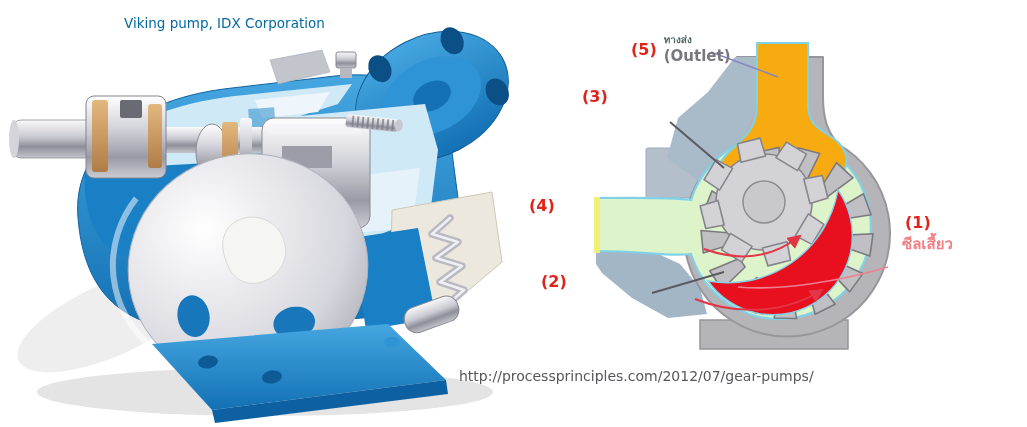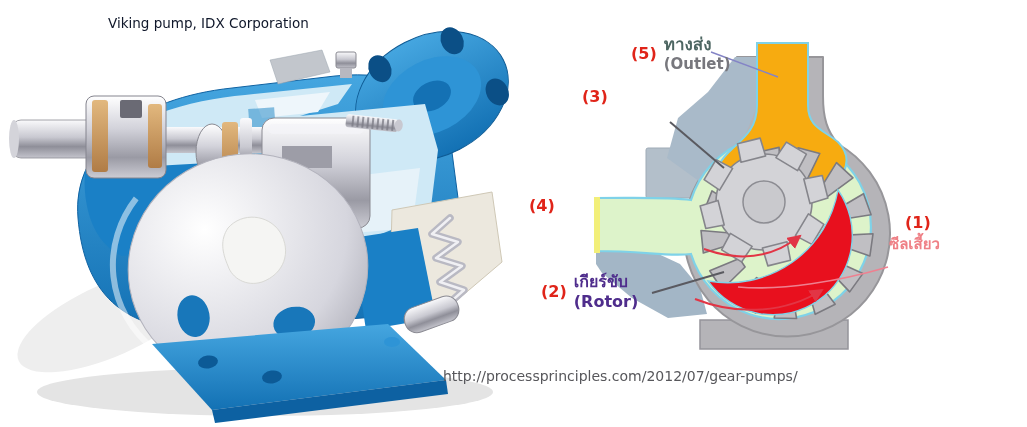--- a/index.html
+++ b/index.html
@@ -2,34 +2,34 @@
 <html><head>
 <meta charset="utf-8">
 <style>
   html,body{margin:0;padding:0;}
   body{
     width:1027px;height:427px;position:relative;background:#ffffff;
     font-family:"DejaVu Sans","Liberation Sans",sans-serif;overflow:hidden;
   }
   #scene{position:absolute;left:0;top:0;}
   .txt{position:absolute;white-space:nowrap;}
-  #caption{left:108px;top:15px;font-size:13.5px;color:#0f172a;}
-  #source-url{left:443px;top:368px;font-size:14px;color:#57575b;}
+  #caption{left:124px;top:15px;font-size:13.5px;color:#0369a1;}
+  #source-url{left:459px;top:368px;font-size:14px;color:#57575b;}
   .label{position:absolute;display:flex;gap:7px;align-items:center;line-height:1.25;}
   .label .num{font-weight:bold;font-size:16px;}
   .label .col{display:flex;flex-direction:column;}
   .red{color:#e02419;}
-  .l5-thai{font-weight:bold;font-size:17px;color:#4d6662;}
+  .l5-thai{font-weight:bold;font-size:10px;color:#4d6662;}
   .l5-en{font-weight:bold;font-size:15px;color:#77777d;}
   .purple{font-weight:bold;font-size:16px;color:#4f2d8c;}
   .l4-thai{font-weight:bold;font-size:15px;color:#4e565c;}
   .l4-en{font-weight:bold;font-size:15px;color:#555c64;}
   #label-1{flex-direction:column;align-items:flex-start;gap:2px;}
   #label-1 .num{margin-left:16px;}
-  .l1-thai{font-weight:bold;font-size:15px;color:#ef8086;}
+  .l1-thai{font-weight:bold;font-size:15px;color:#ef8086;margin-left:13px;}
   .l1-en{font-weight:bold;font-size:16px;color:#e4585e;width:82px;white-space:normal;line-height:1.15;}
 </style>
 </head>
 <body>
 
 <svg id="scene" width="1027" height="427" viewBox="0 0 1027 427">
   <defs>
     <linearGradient id="gBlue" x1="0" y1="0" x2="0" y2="1">
       <stop offset="0" stop-color="#45a6e0"></stop>
         <stop offset="1" stop-color="#1371b4"></stop>
@@ -205,24 +205,20 @@
 <div id="label-3" class="label" style="left:582px;top:87px;">
   <span class="num red">(3)</span>
 </div>
 
 <div id="label-4" class="label" style="left:529px;top:196px;">
   <span class="num red">(4)</span>
 </div>
 
 <div id="label-2" class="label" style="left:541px;top:272px;">
   <span class="num red">(2)</span>
-  <span class="col">
-    <span class="purple">เกียร์ขับ</span>
-    <span class="purple">(Rotor)</span>
-  </span>
 </div>
 
 <div id="label-1" class="label" style="left:889px;top:213px;">
   <span class="num red">(1)</span>
   <span class="l1-thai">ซีลเสี้ยว</span>
 </div>
 
 <div id="source-url" class="txt">http://processprinciples.com/2012/07/gear-pumps/</div>
 
 </body></html>

